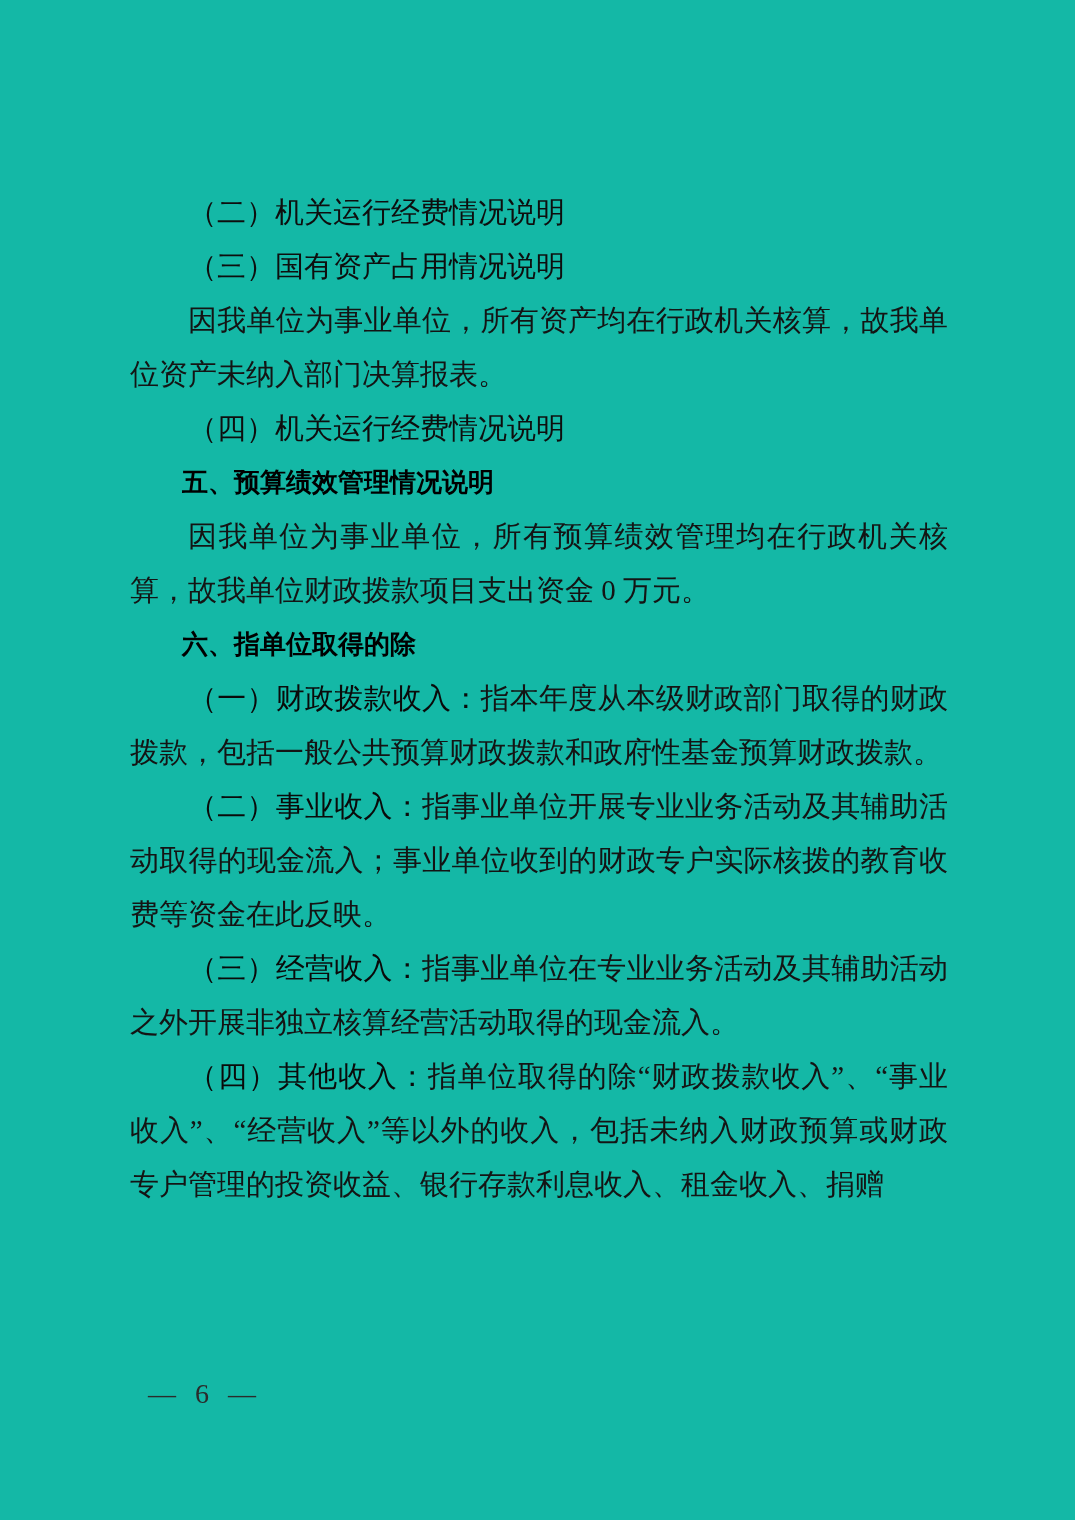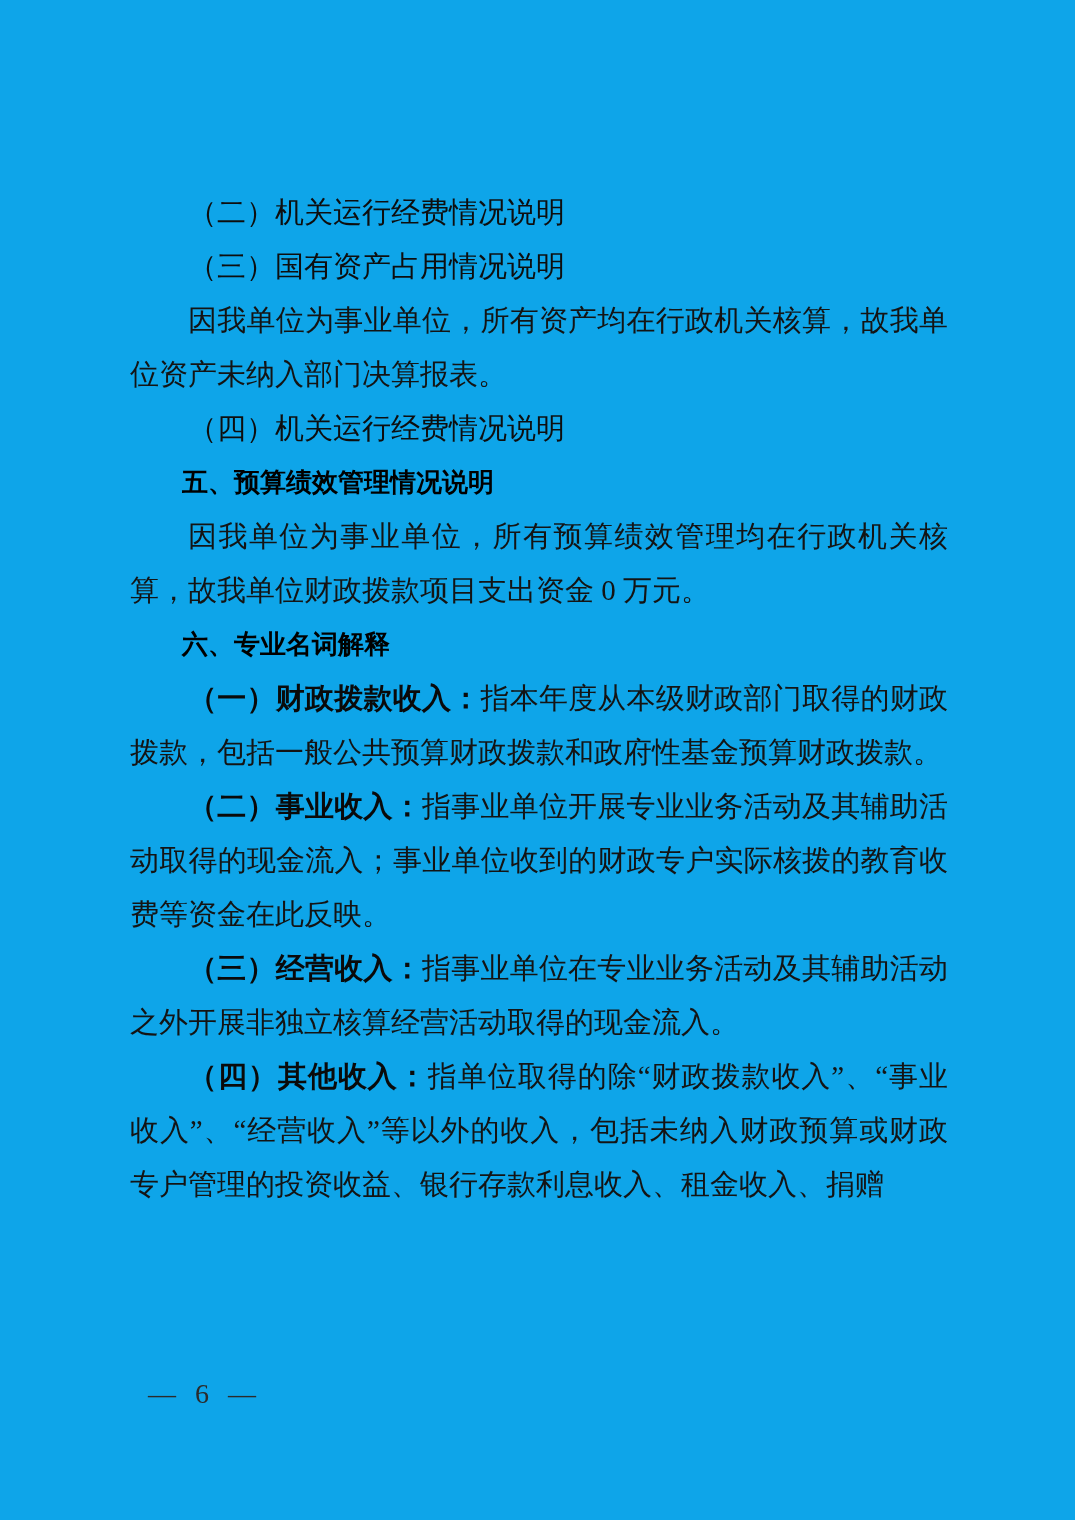--- a/index.html
+++ b/index.html
@@ -5,21 +5,21 @@
   html, body {
     margin: 0;
     padding: 0;
     background: #e8e8e8;
   }
   .page {
     position: relative;
     width: 1075px;
     height: 1520px;
     margin: 0 auto;
-    background: #0ea5e9;
+    background: #14b8a6;
     overflow: hidden;
   }
   .doc {
     position: absolute;
     left: 130px;
     top: 185px;
     width: 818px;
   }
   .doc p {
     margin: 0;
@@ -37,21 +37,21 @@
     color: #0e0e0e;
   }
   .doc p.heading {
     
     font-family: "Liberation Sans", "DejaVu Sans", sans-serif;
     font-weight: bold;
     font-size: 26px;
     color: #000000;
   }
   .def-lead {
-    font-weight: bold;
+    font-weight: normal;
     color: #0a0a0a;
   }
   .footer {
     position: absolute;
     left: 148px;
     top: 1374px;
     font-family: "Liberation Serif", "DejaVu Serif", serif;
     font-size: 28px;
     line-height: 40px;
     color: #2b2b2b;
@@ -71,21 +71,21 @@
 
     <p class="body">因我单位为事业单位，所有资产均在行政机关核算，故我单位资产未纳入部门决算报表。</p>
 
     <p class="subheading">（四）机关运行经费情况说明</p>
 
 
     <p class="heading">五、预算绩效管理情况说明</p>
 
     <p class="body">因我单位为事业单位，所有预算绩效管理均在行政机关核算，故我单位财政拨款项目支出资金 0 万元。</p>
 
-    <p class="heading">六、专业名词解释</p>
+    <p class="heading">六、指单位取得的除</p>
 
     <p class="definition"><span class="def-lead">（一）财政拨款收入：</span><span>指本年度从本级财政部门取得的财政拨款，包括一般公共预算财政拨款和政府性基金预算财政拨款。</span></p>
 
     <p class="definition"><span class="def-lead">（二）事业收入：</span><span>指事业单位开展专业业务活动及其辅助活动取得的现金流入；事业单位收到的财政专户实际核拨的教育收费等资金在此反映。</span></p>
 
     <p class="definition"><span class="def-lead">（三）经营收入：</span><span>指事业单位在专业业务活动及其辅助活动之外开展非独立核算经营活动取得的现金流入。</span></p>
 
     <p class="definition"><span class="def-lead">（四）其他收入：</span><span>指单位取得的除“财政拨款收入”、“事业收入”、“经营收入”等以外的收入，包括未纳入财政预算或财政专户管理的投资收益、银行存款利息收入、租金收入、捐赠</span></p>
 
   </div>

